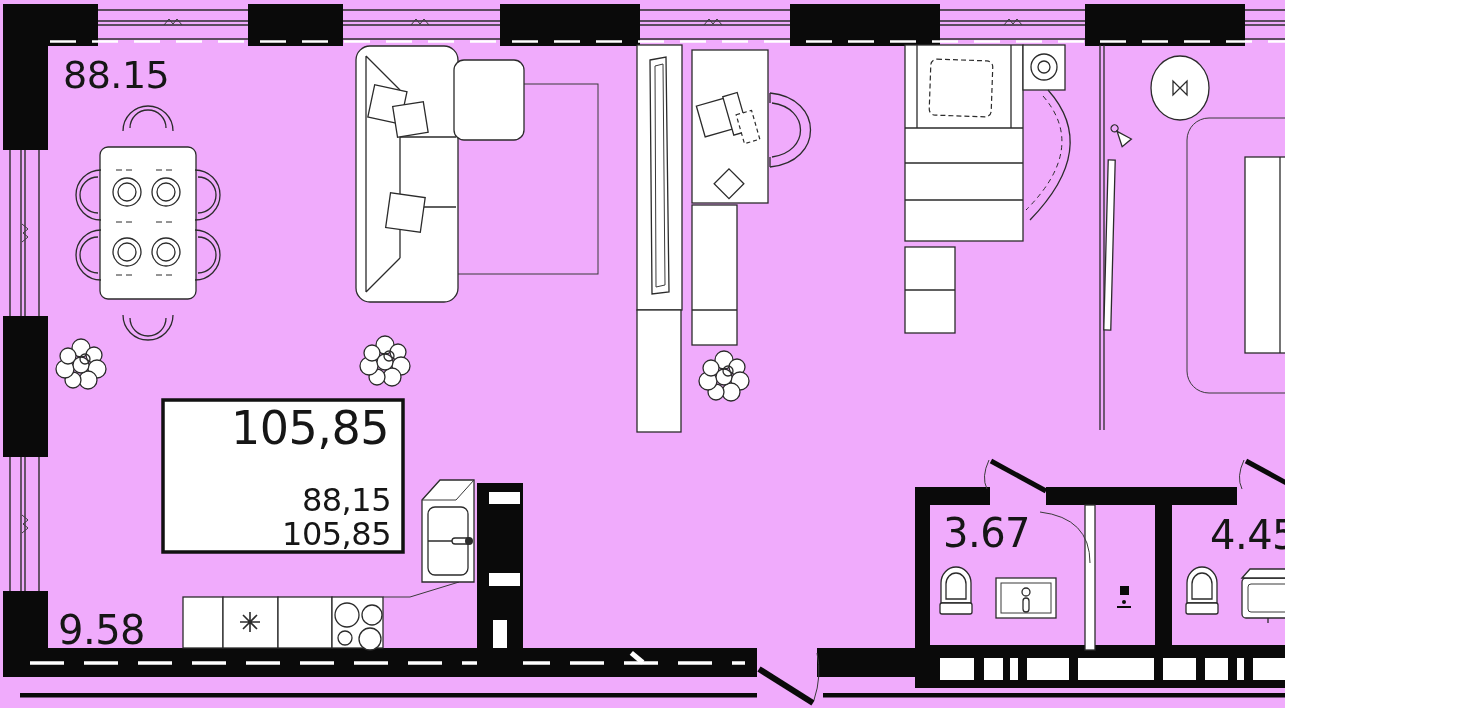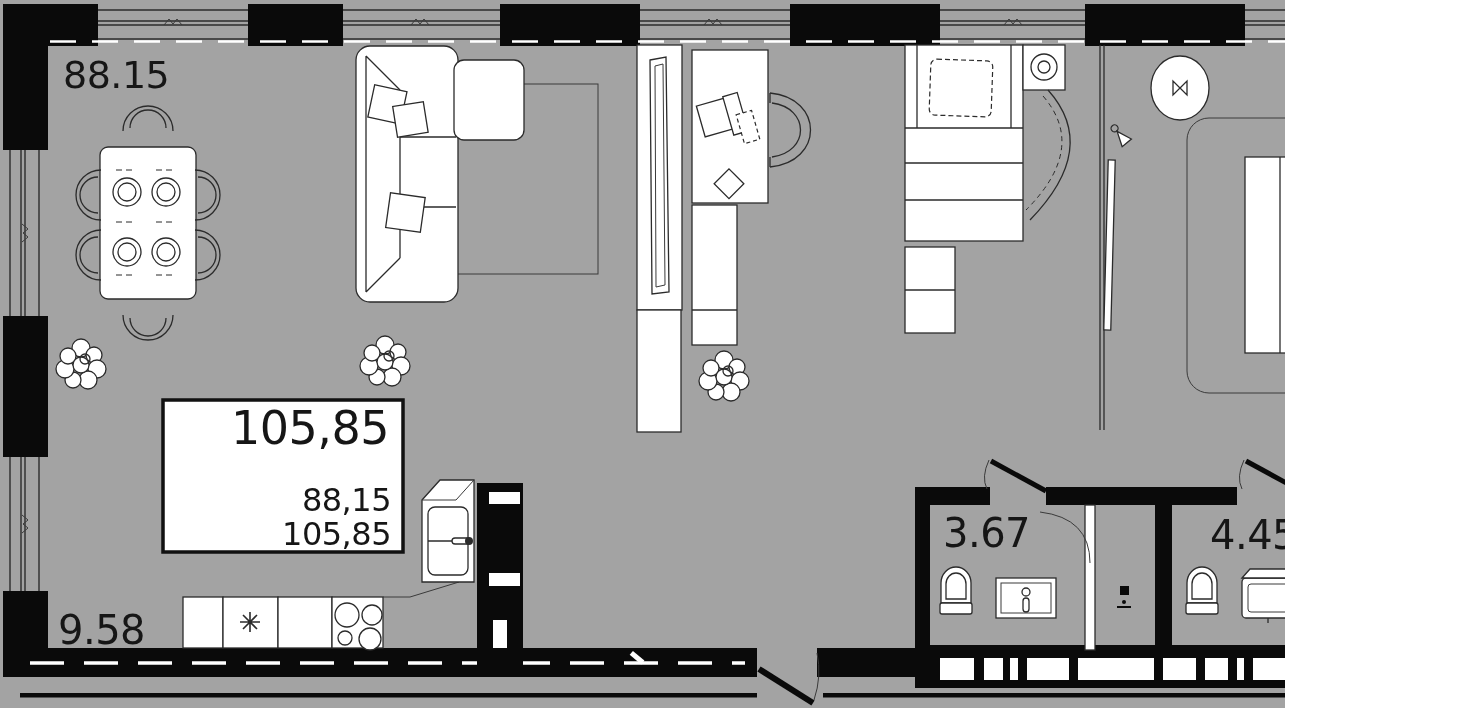--- a/index.html
+++ b/index.html
@@ -1,16 +1,16 @@
 <!DOCTYPE html>
 <html><head>
 <meta charset="utf-8">
 <style>
   html,body{margin:0;padding:0;background:#fff;}
-  .plan-wrap{position:relative;width:1285px;height:708px;background:#a3a3a3;overflow:hidden;}
+  .plan-wrap{position:relative;width:1285px;height:708px;background:#f0abfc;overflow:hidden;}
   svg{display:block;}
   .ln{stroke:#2b2b2b;stroke-width:1.3;fill:none;}
   .lnthin{stroke:#3a3a3a;stroke-width:1;fill:none;}
   .lnw{stroke:#2b2b2b;stroke-width:1.3;fill:#ffffff;}
   .wall{fill:#0a0a0a;stroke:none;}
   .glz{stroke:#2b2b2b;stroke-width:1.4;fill:none;}
   text{font-family:"DejaVu Sans","Liberation Sans",sans-serif;fill:#161616;letter-spacing:-0.5px;}
   .arealabel{font-size:40px;}
   .livinglabel{font-size:38px;}
   .boxmain{font-size:46px;}

